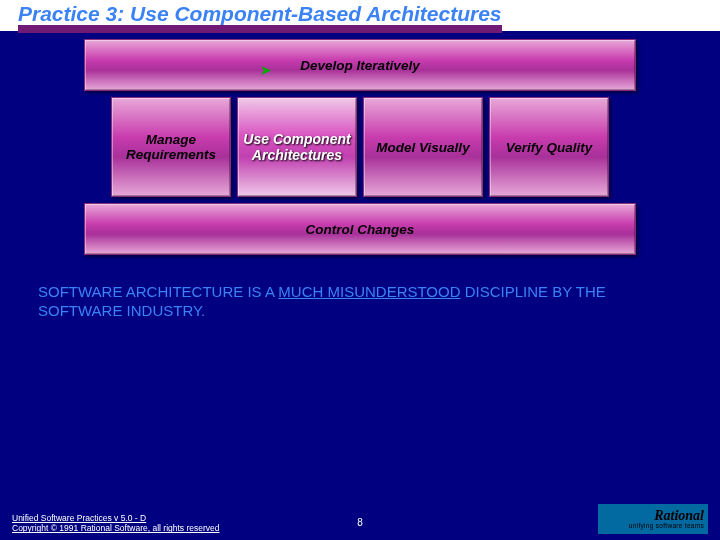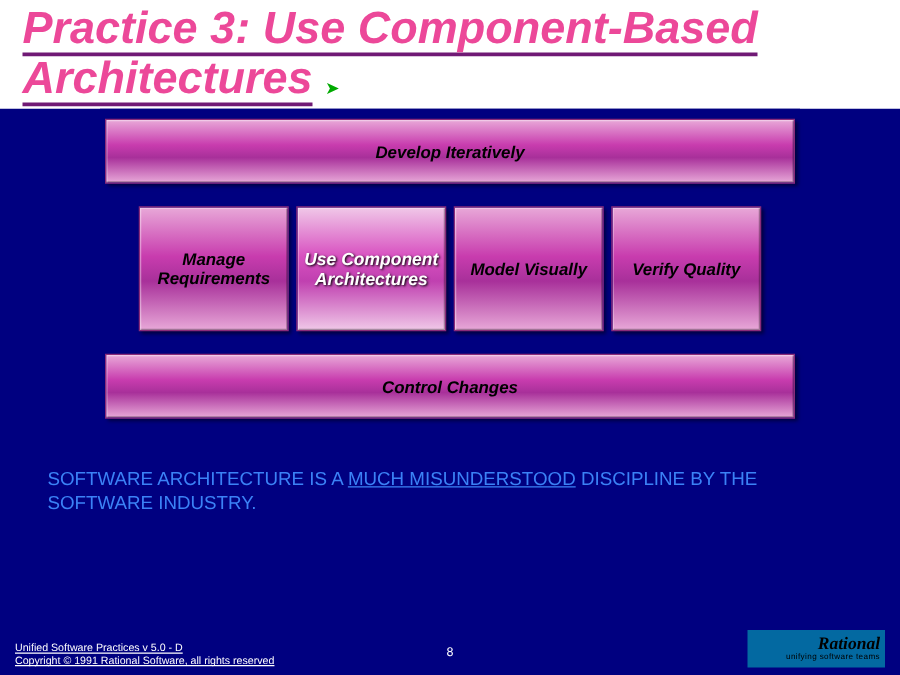--- a/index.html
+++ b/index.html
@@ -9,40 +9,40 @@
     background: #000080;
     font-family: Arial, Helvetica, sans-serif;
     position: relative;
     overflow: hidden;
   }
   .title-area {
     background: #fff;
     padding: 2px 18px 6px 18px;
   }
   .title {
-    font-size: 36px;
+    font-size: 21px;
     font-weight: bold;
     font-style: italic;
-    color: #ec4899;
+    color: #3b82f6;
     line-height: 1.1;
     display: inline;
-    border-bottom: 3px solid #701a75;
+    border-bottom: 8px solid #701a75;
     padding-bottom: 0px;
   }
   .puzzle-container {
     margin: 0 auto;
     width: 560px;
     background: #000080;
     padding: 8px 0 8px 0;
   }
   .puzzle-row {
     display: flex;
     gap: 6px;
     justify-content: center;
-    margin-bottom: 18px;
+    margin-bottom: 6px;
   }
   .piece {
     background: linear-gradient(180deg, #e8a8d8 0%, #c83cae 40%, #a8309a 60%, #e8a8d8 100%);
     border: 1px solid #8a2a7a;
     box-shadow: inset 1px 1px 0 rgba(255,255,255,.4), inset -1px -1px 0 rgba(0,0,0,.3), 2px 2px 3px rgba(0,0,0,.5);
     color: #000;
     display: flex;
     align-items: center;
     justify-content: center;
     text-align: center;

